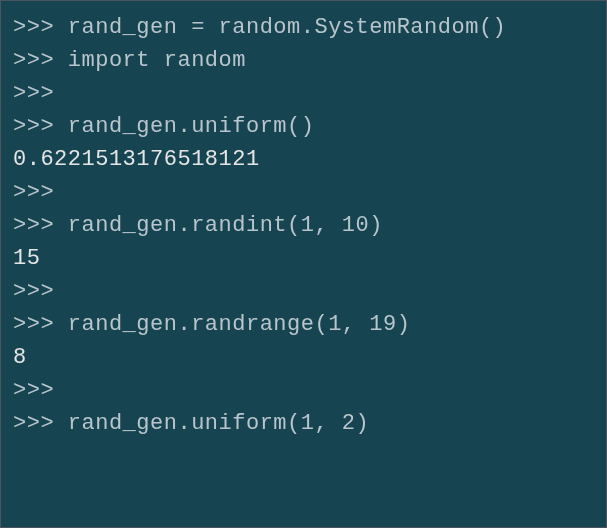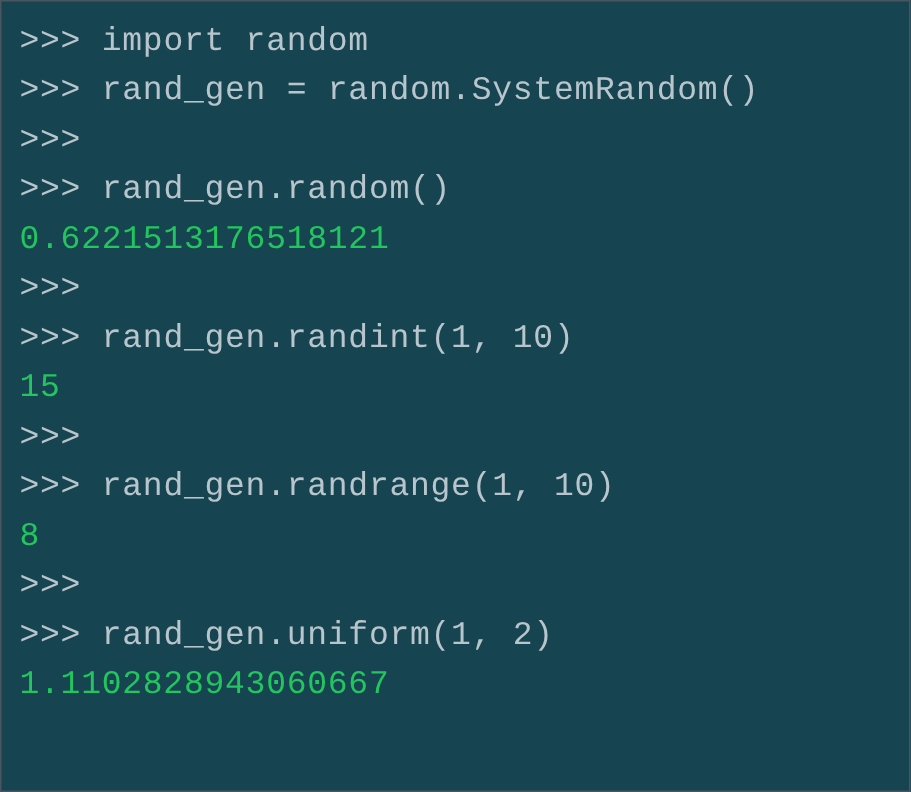--- a/index.html
+++ b/index.html
@@ -23,34 +23,33 @@
       white-space: pre;
       letter-spacing: 0.5px;
     }
     .prompt {
       color: #b8c5cc;
     }
     .code {
       color: #b8c5cc;
     }
     .output {
-      color: #22c55e;
+      color: #e5e5e5;
     }
   </style>
 </head>
 <body>
 
 <div>
+  <div class="line"><span class="prompt">&gt;&gt;&gt; </span><span class="code">rand_gen = random.SystemRandom()</span></div>
   <div class="line"><span class="prompt">&gt;&gt;&gt; </span><span class="code">import random</span></div>
-  <div class="line"><span class="prompt">&gt;&gt;&gt; </span><span class="code">rand_gen = random.SystemRandom()</span></div>
   <div class="line"><span class="prompt">&gt;&gt;&gt;</span><span class="code"></span></div>
-  <div class="line"><span class="prompt">&gt;&gt;&gt; </span><span class="code">rand_gen.random()</span></div>
+  <div class="line"><span class="prompt">&gt;&gt;&gt; </span><span class="code">rand_gen.uniform()</span></div>
   <div class="line"><span class="output">0.6221513176518121</span></div>
   <div class="line"><span class="prompt">&gt;&gt;&gt;</span><span class="code"></span></div>
   <div class="line"><span class="prompt">&gt;&gt;&gt; </span><span class="code">rand_gen.randint(1, 10)</span></div>
   <div class="line"><span class="output">15</span></div>
   <div class="line"><span class="prompt">&gt;&gt;&gt;</span><span class="code"></span></div>
-  <div class="line"><span class="prompt">&gt;&gt;&gt; </span><span class="code">rand_gen.randrange(1, 10)</span></div>
+  <div class="line"><span class="prompt">&gt;&gt;&gt; </span><span class="code">rand_gen.randrange(1, 19)</span></div>
   <div class="line"><span class="output">8</span></div>
   <div class="line"><span class="prompt">&gt;&gt;&gt;</span><span class="code"></span></div>
   <div class="line"><span class="prompt">&gt;&gt;&gt; </span><span class="code">rand_gen.uniform(1, 2)</span></div>
-  <div class="line"><span class="output">1.1102828943060667</span></div>
 </div>
 
 </body></html>

